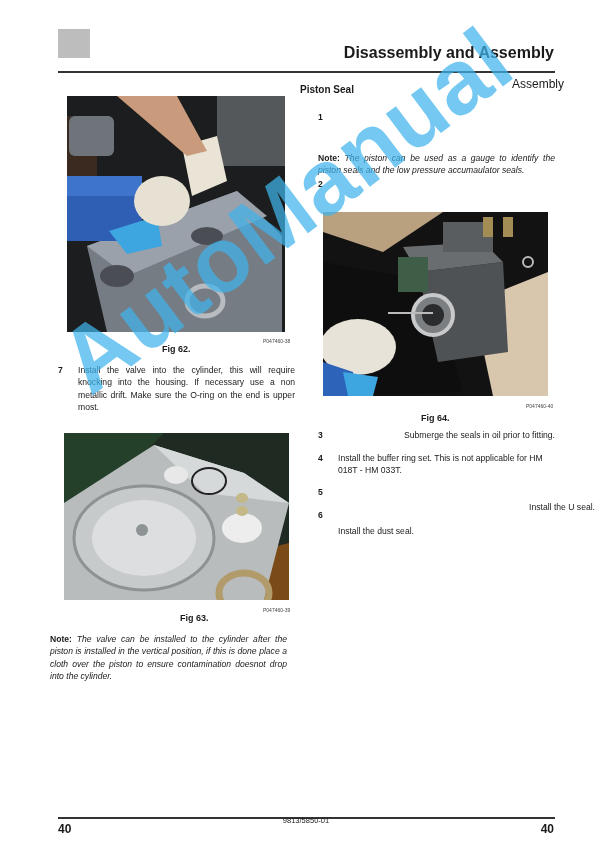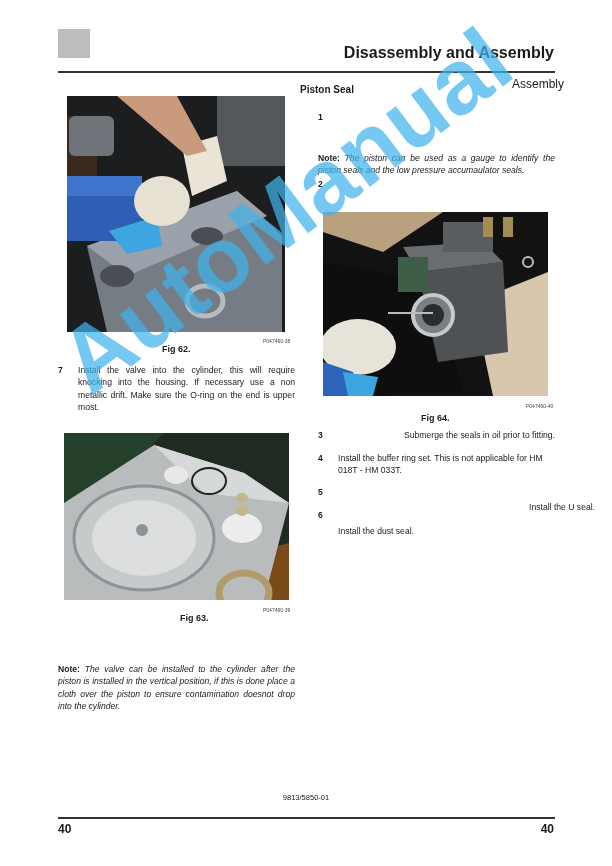--- a/index.html
+++ b/index.html
@@ -14,21 +14,21 @@
   .fig-cap{font-size:9px;font-weight:bold;}
   .body{font-size:8.6px;line-height:12.4px;}
   .num{font-weight:bold;font-size:8.6px;position:absolute;}
   .txt{position:absolute;text-align:justify;}
   .note b{font-style:normal;}
   .note{font-style:italic;}
   .sec-title{left:300px;top:84px;font-size:10px;font-weight:bold;}
   .ftr-rule{left:58px;top:817px;width:497px;height:1.5px;background:#333;}
   .ftr-l{left:58px;top:822px;font-size:12px;font-weight:bold;}
   .ftr-r{right:58px;top:822px;font-size:12px;font-weight:bold;}
-  .ftr-c{left:0;width:612px;top:793px;text-align:center;font-size:7.5px;}
+  .ftr-c{left:0;width:612px;top:816px;text-align:center;font-size:7.5px;}
   .watermark{left:40px;top:330px;font-size:92px;font-weight:bold;color:#3fb4ec;opacity:0.72;transform:rotate(-37deg);transform-origin:left top;white-space:nowrap;letter-spacing:1px;pointer-events:none;}
 </style>
 </head>
 <body>
 
 <div class="abs gray-tab"></div>
 <div class="abs hdr-title">Disassembly and Assembly</div>
 <div class="abs hdr-rule"></div>
 <div class="abs hdr-sub">Assembly</div>
 
@@ -73,21 +73,21 @@
     <ellipse cx="112" cy="42" rx="12" ry="9" fill="#e8e8e8"></ellipse>
     <ellipse cx="178" cy="95" rx="20" ry="15" fill="#ededed"></ellipse>
     <ellipse cx="178" cy="65" rx="6" ry="5" fill="#c4b888"></ellipse>
     <ellipse cx="178" cy="78" rx="6" ry="5" fill="#c4b888"></ellipse>
     <ellipse cx="180" cy="160" rx="25" ry="20" fill="none" stroke="#b29b6a" stroke-width="7"></ellipse>
   </svg>
 </div>
 <div class="abs fig-id" style="left:263px;top:607px;">P047460-39</div>
 <div class="abs fig-cap" style="left:162px;top:613px;padding-left:18px;">Fig 63.</div>
 
-<div class="abs body note" style="left:58px;top:633px;width:237px;text-align:justify;margin-top:30px;">
+<div class="abs body note" style="left:50px;top:633px;width:237px;text-align:justify;">
   <b>Note:</b><span> The valve can be installed to the cylinder after the piston is installed in the vertical position, if this is done place a cloth over the piston to ensure contamination doesnot drop into the cylinder.</span>
 </div>
 
 <div class="abs sec-title">Piston Seal</div>
 
 <div class="abs body" style="left:318px;top:111px;width:237px;height:26px;">
   <span class="num" style="left:0;top:0;">1</span>
 </div>
 
 <div class="abs body note" style="left:318px;top:152px;width:237px;text-align:justify;">

